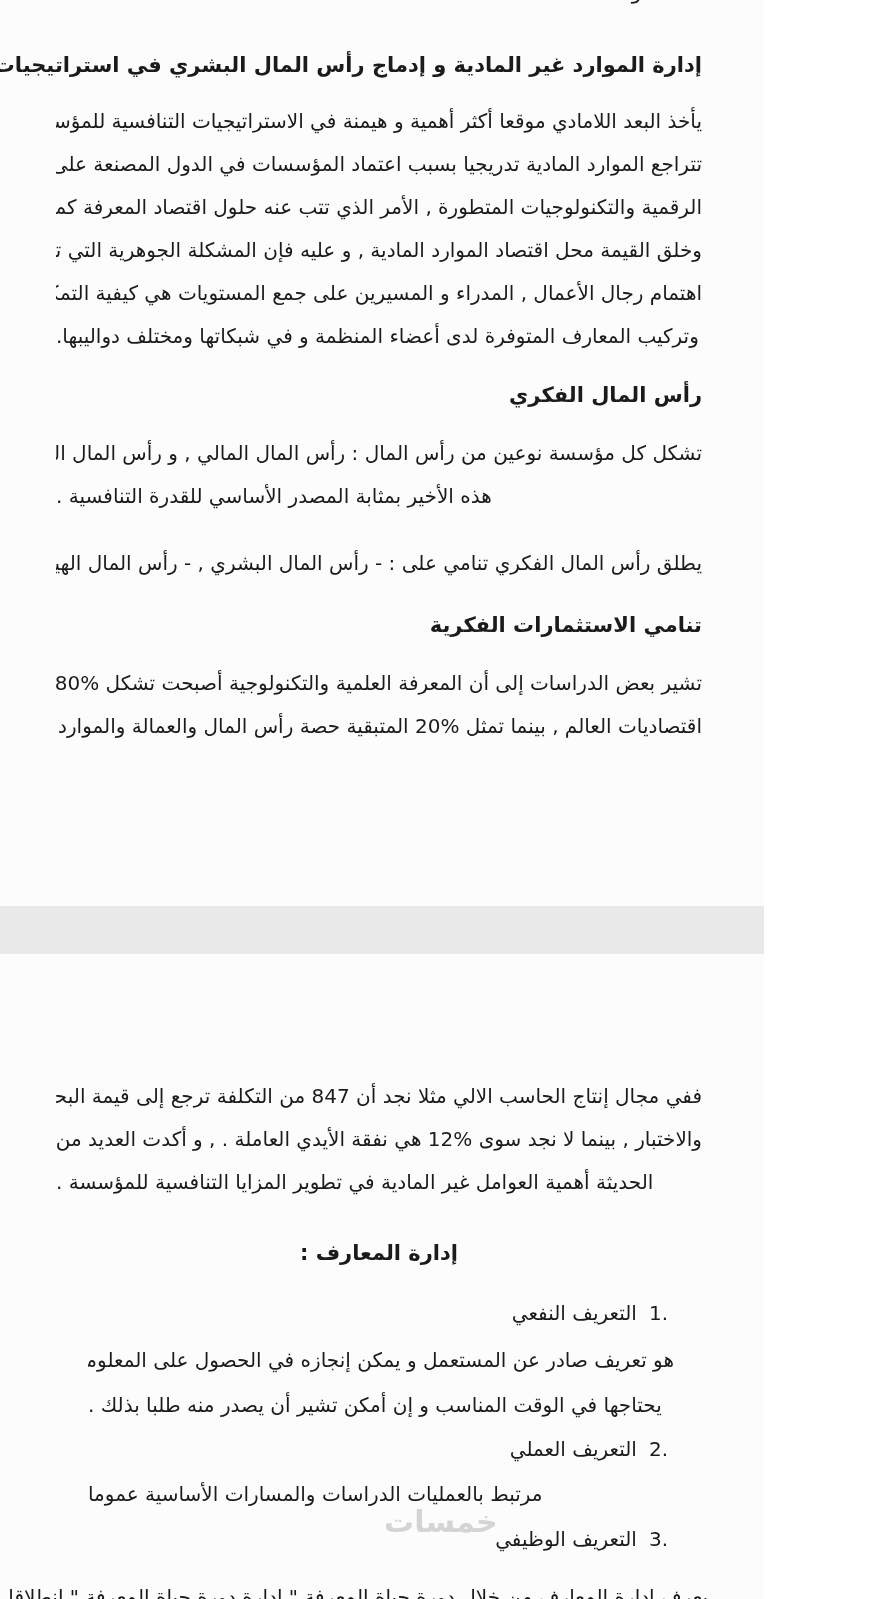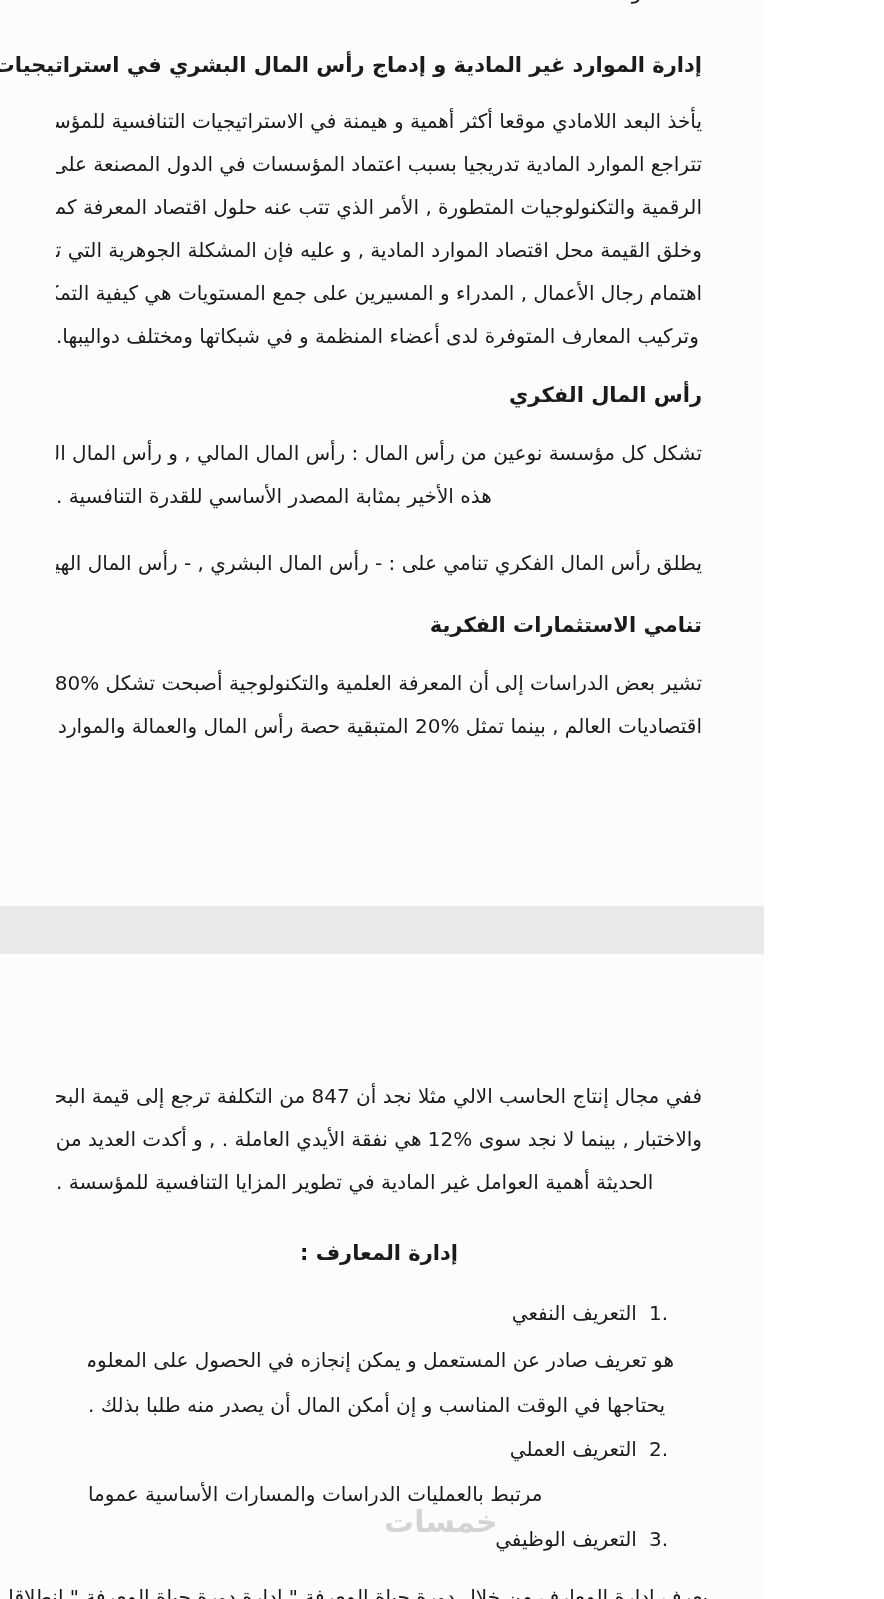--- a/index.html
+++ b/index.html
@@ -72,21 +72,21 @@
   </div>
 
   <div class="block heading" style="top:1232px;text-align:center;">إدارة المعارف :</div>
 
   <div class="def-header" style="top:1292px;">
     <span class="def-number">1.</span>
     <span>التعريف النفعي</span>
   </div>
   <div class="def-body" style="top:1338px;">
     <div class="jline">هو تعريف صادر عن المستعمل و يمكن إنجازه في الحصول على المعلومات التي</div>
-    <div class="rline">يحتاجها في الوقت المناسب و إن أمكن المال أن يصدر منه طلبا بذلك .</div>
+    <div class="rline">يحتاجها في الوقت المناسب و إن أمكن تشير أن يصدر منه طلبا بذلك .</div>
   </div>
 
   <div class="def-header" style="top:1428px;">
     <span class="def-number">2.</span>
     <span>التعريف العملي</span>
   </div>
   <div class="def-body" style="top:1472px;">
     <div class="rline">مرتبط بالعمليات الدراسات والمسارات الأساسية عموما</div>
   </div>
 

